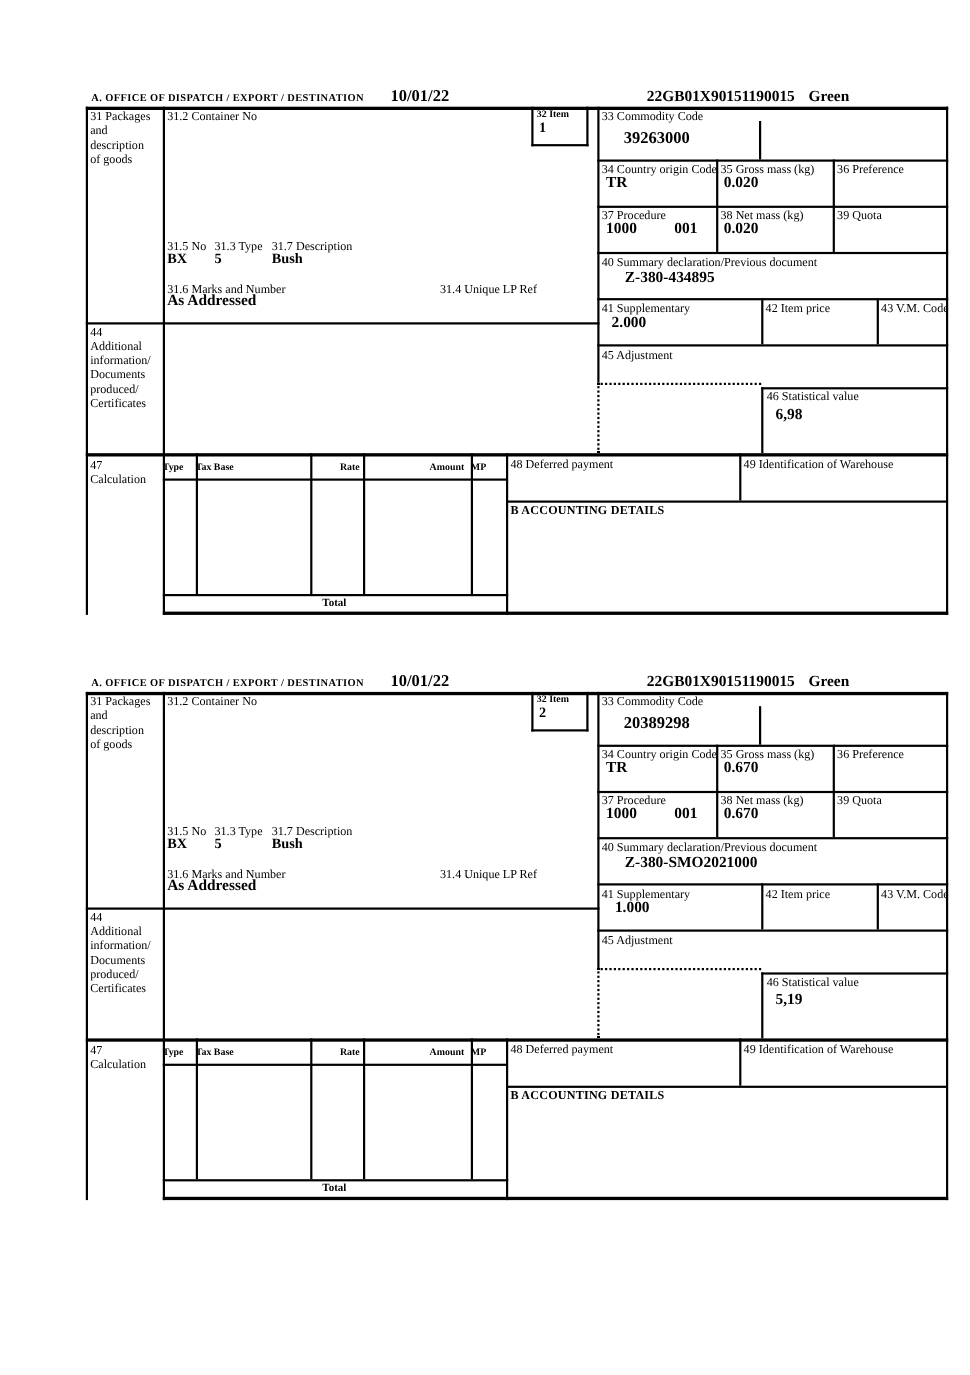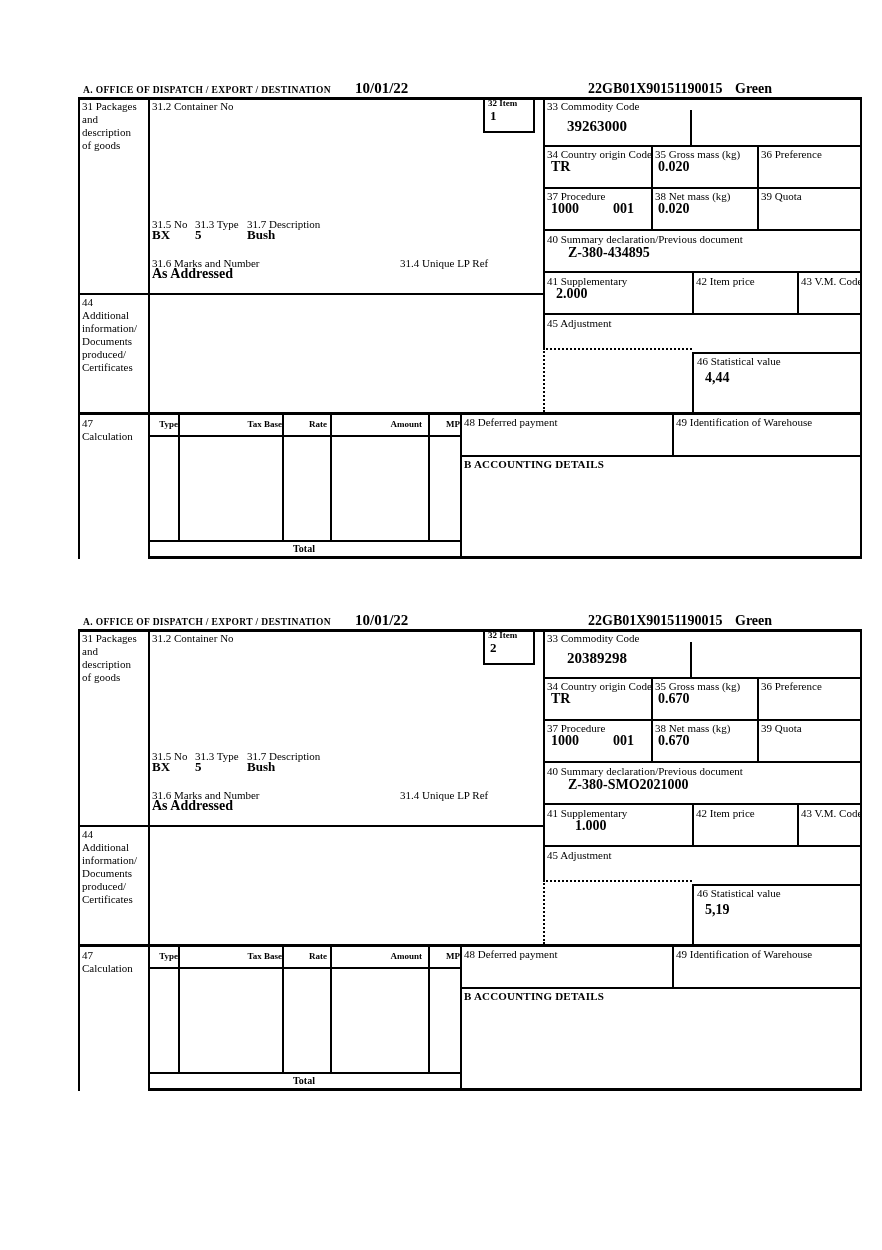--- a/index.html
+++ b/index.html
@@ -21,21 +21,21 @@
   .hl.dot{background:transparent;border-top:2px dotted #000;height:0;}
   .vl.dot{background:transparent;border-left:2px dotted #000;width:0;}
   .lbl{position:absolute;font-size:11px;font-weight:normal;line-height:1.18;white-space:nowrap;}
   .lbl.wrap{white-space:normal;}
   .blk{display:block;}
   .val{position:absolute;font-weight:bold;white-space:nowrap;}
   .v13{font-size:13px;}
   .v14{font-size:14px;}
   .v15{font-size:15px;}
   .cellhdr{position:absolute;top:318px;height:19px;font-size:9px;font-weight:bold;line-height:19px;}
-  .c-center{text-align:right;}
+  .c-center{text-align:left;}
   .c-right{text-align:right;}
   .itembox{position:absolute;left:405px;top:0;width:48px;height:34px;border:2px solid #000;border-top:none;}
   .itembox .ilbl{position:absolute;left:3px;top:1px;font-size:9px;font-weight:bold;white-space:nowrap;}
   .itembox .ival{position:absolute;left:5px;top:11px;font-size:13px;font-weight:bold;}
   .acct{position:absolute;left:386px;top:361px;font-size:11px;font-weight:bold;letter-spacing:.2px;white-space:nowrap;}
   .totalrow{position:absolute;left:70px;top:446px;width:312px;text-align:center;font-size:10px;font-weight:bold;}
 </style>
 </head>
 <body>
 
@@ -126,21 +126,21 @@
     <div class="val v14" style="left:490px;top:148px">Z-380-434895</div>
 
     <div class="lbl" style="left:469px;top:178px">41 Supplementary</div>
     <div class="lbl" style="left:618px;top:178px">42 Item price</div>
     <div class="lbl" style="left:723px;top:178px">43 V.M. Code</div>
     <div class="val v14" style="left:478px;top:189px">2.000</div>
 
     <div class="lbl" style="left:469px;top:220px">45 Adjustment</div>
 
     <div class="lbl" style="left:619px;top:258px">46 Statistical value</div>
-    <div class="val v14" style="left:627px;top:273px">4,44</div>
+    <div class="val v14" style="left:627px;top:273px">6,98</div>
 
     <div class="cellhdr c-center" style="left:70px;width:30px">Type</div>
     <div class="cellhdr c-center" style="left:100px;width:104px">Tax Base</div>
     <div class="cellhdr c-right" style="left:204px;width:45px">Rate</div>
     <div class="cellhdr c-right" style="left:252px;width:92px">Amount</div>
     <div class="cellhdr c-center" style="left:350px;width:32px">MP</div>
 
     <div class="lbl" style="left:386px;top:319px">48 Deferred payment</div>
     <div class="lbl" style="left:598px;top:319px">49 Identification of Warehouse</div>
     <div class="acct">B ACCOUNTING DETAILS</div>
@@ -230,21 +230,21 @@
     <div class="val v14" style="left:473px;top:104px">1000</div>
     <div class="val v14" style="left:535px;top:104px">001</div>
     <div class="val v14" style="left:580px;top:104px">0.670</div>
 
     <div class="lbl" style="left:469px;top:136px">40 Summary declaration/Previous document</div>
     <div class="val v14" style="left:490px;top:148px">Z-380-SMO2021000</div>
 
     <div class="lbl" style="left:469px;top:178px">41 Supplementary</div>
     <div class="lbl" style="left:618px;top:178px">42 Item price</div>
     <div class="lbl" style="left:723px;top:178px">43 V.M. Code</div>
-    <div class="val v14" style="left:497px;top:189px">1.000</div>
+    <div class="val v14" style="left:481px;top:189px">1.000</div>
 
     <div class="lbl" style="left:469px;top:220px">45 Adjustment</div>
 
     <div class="lbl" style="left:619px;top:258px">46 Statistical value</div>
     <div class="val v14" style="left:627px;top:273px">5,19</div>
 
     <div class="cellhdr c-center" style="left:70px;width:30px">Type</div>
     <div class="cellhdr c-center" style="left:100px;width:104px">Tax Base</div>
     <div class="cellhdr c-right" style="left:204px;width:45px">Rate</div>
     <div class="cellhdr c-right" style="left:252px;width:92px">Amount</div>

